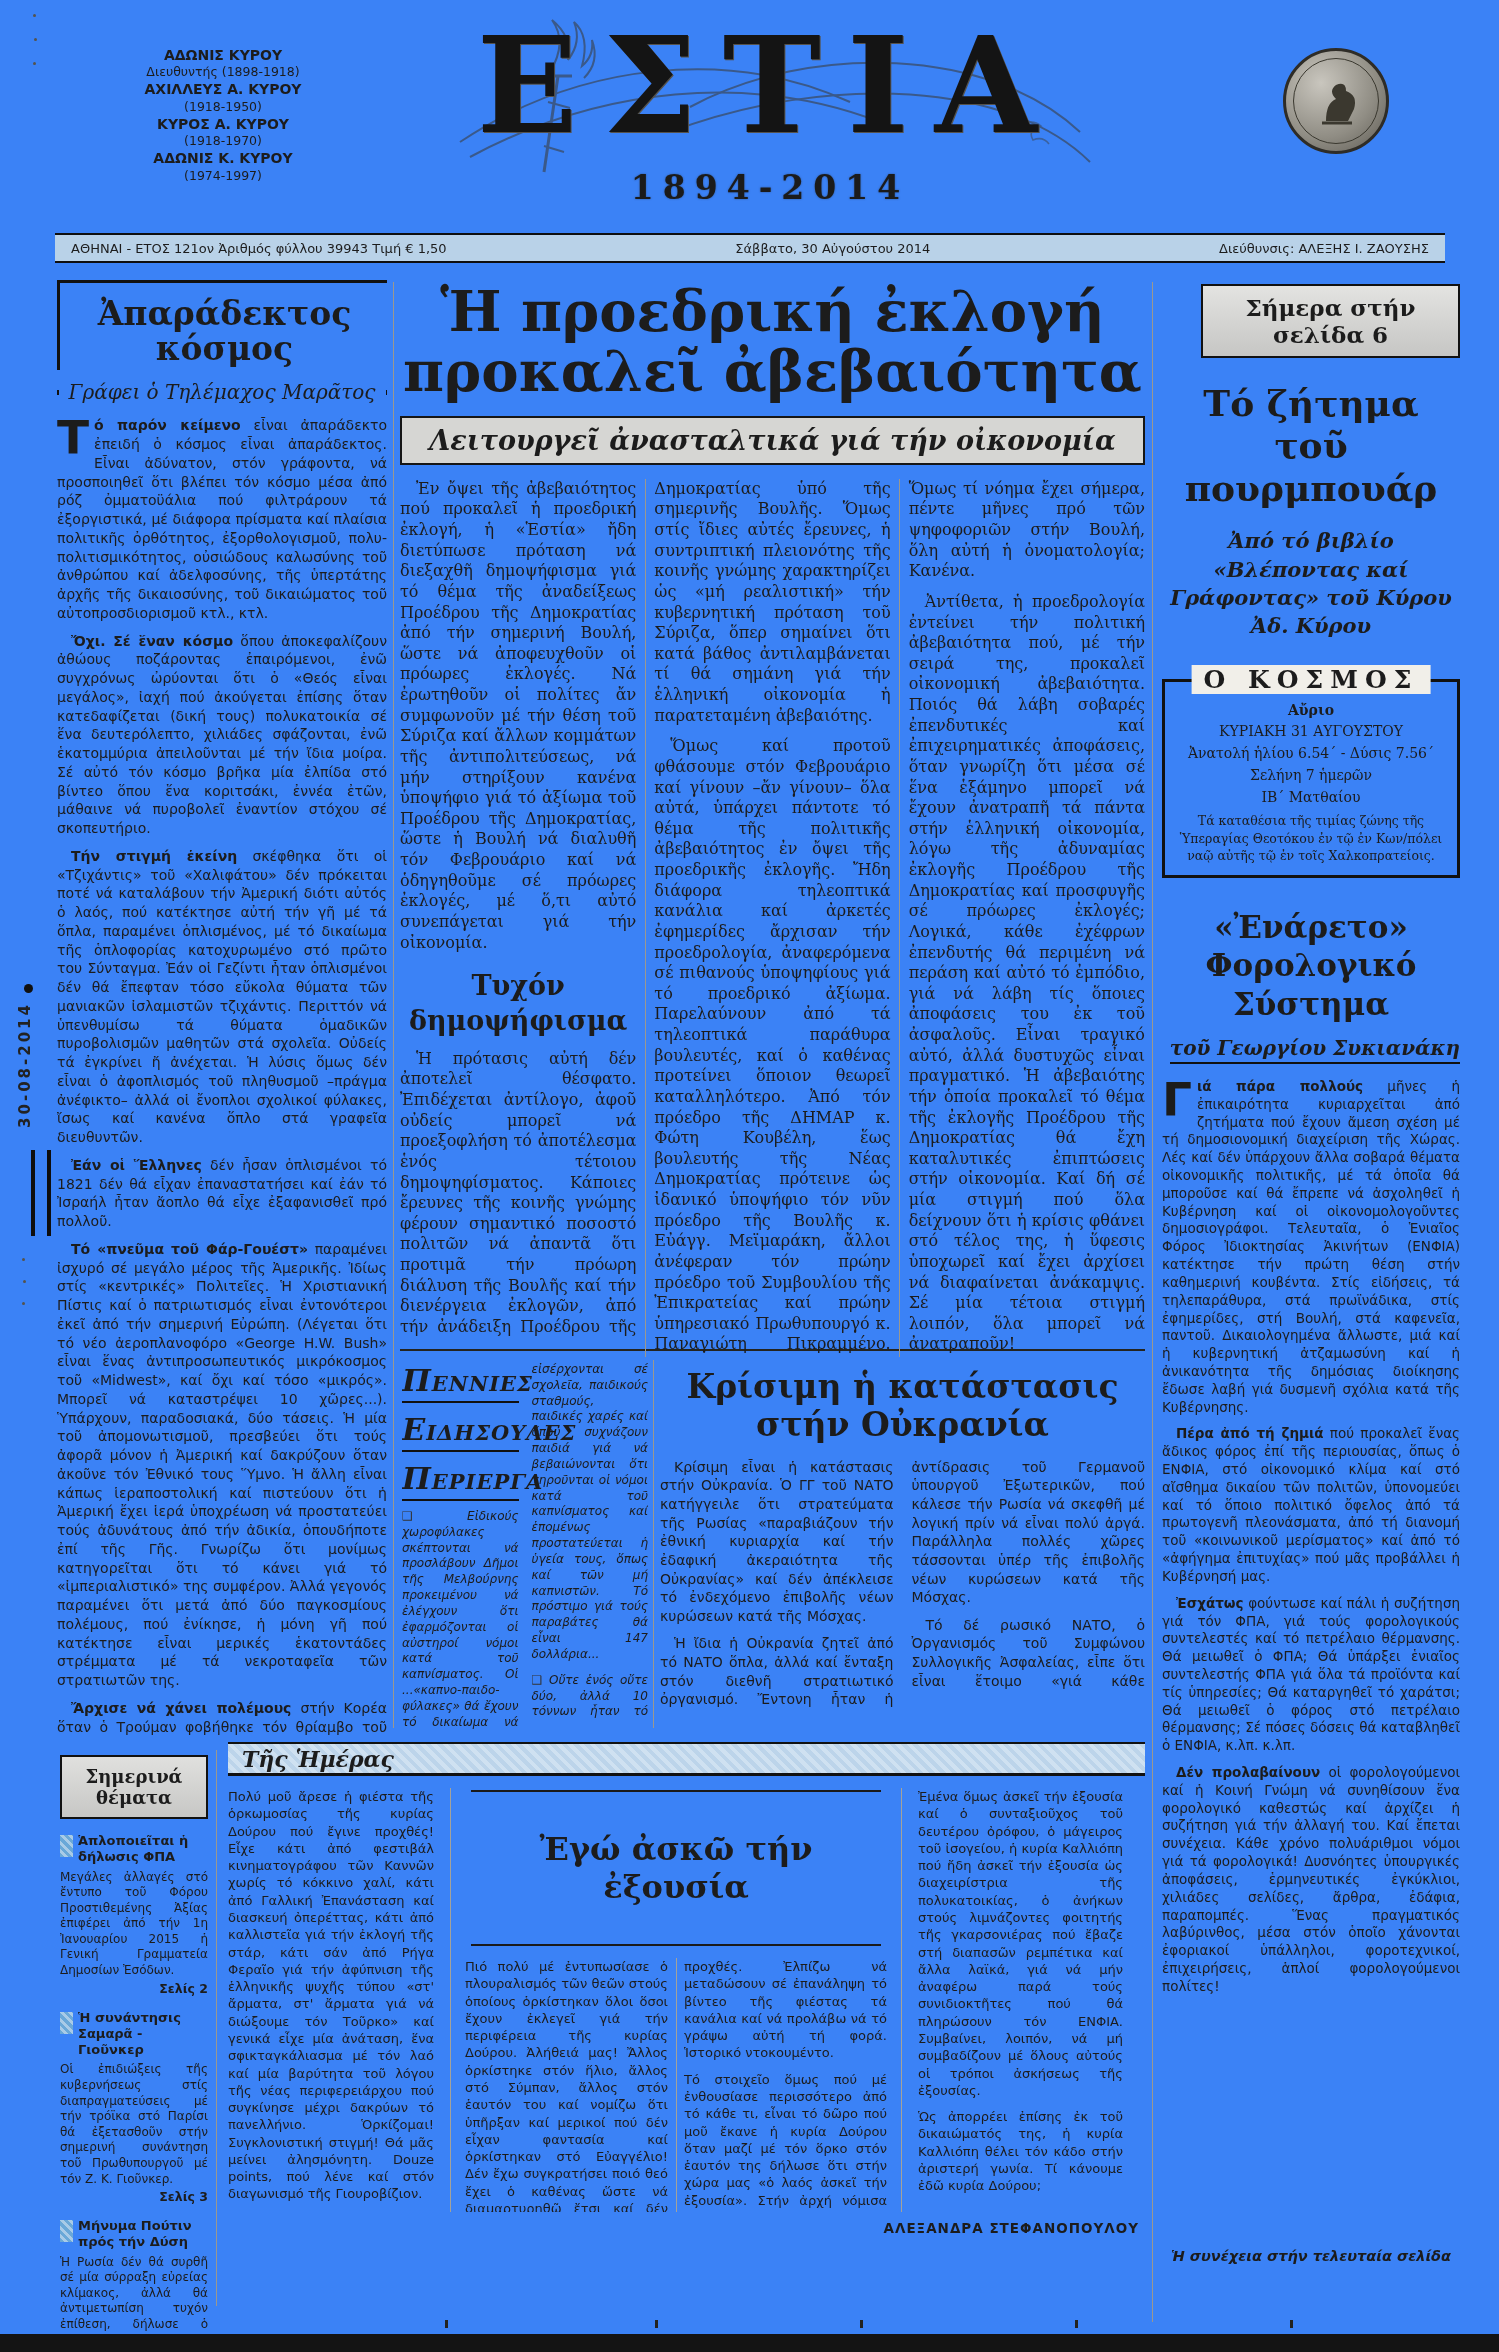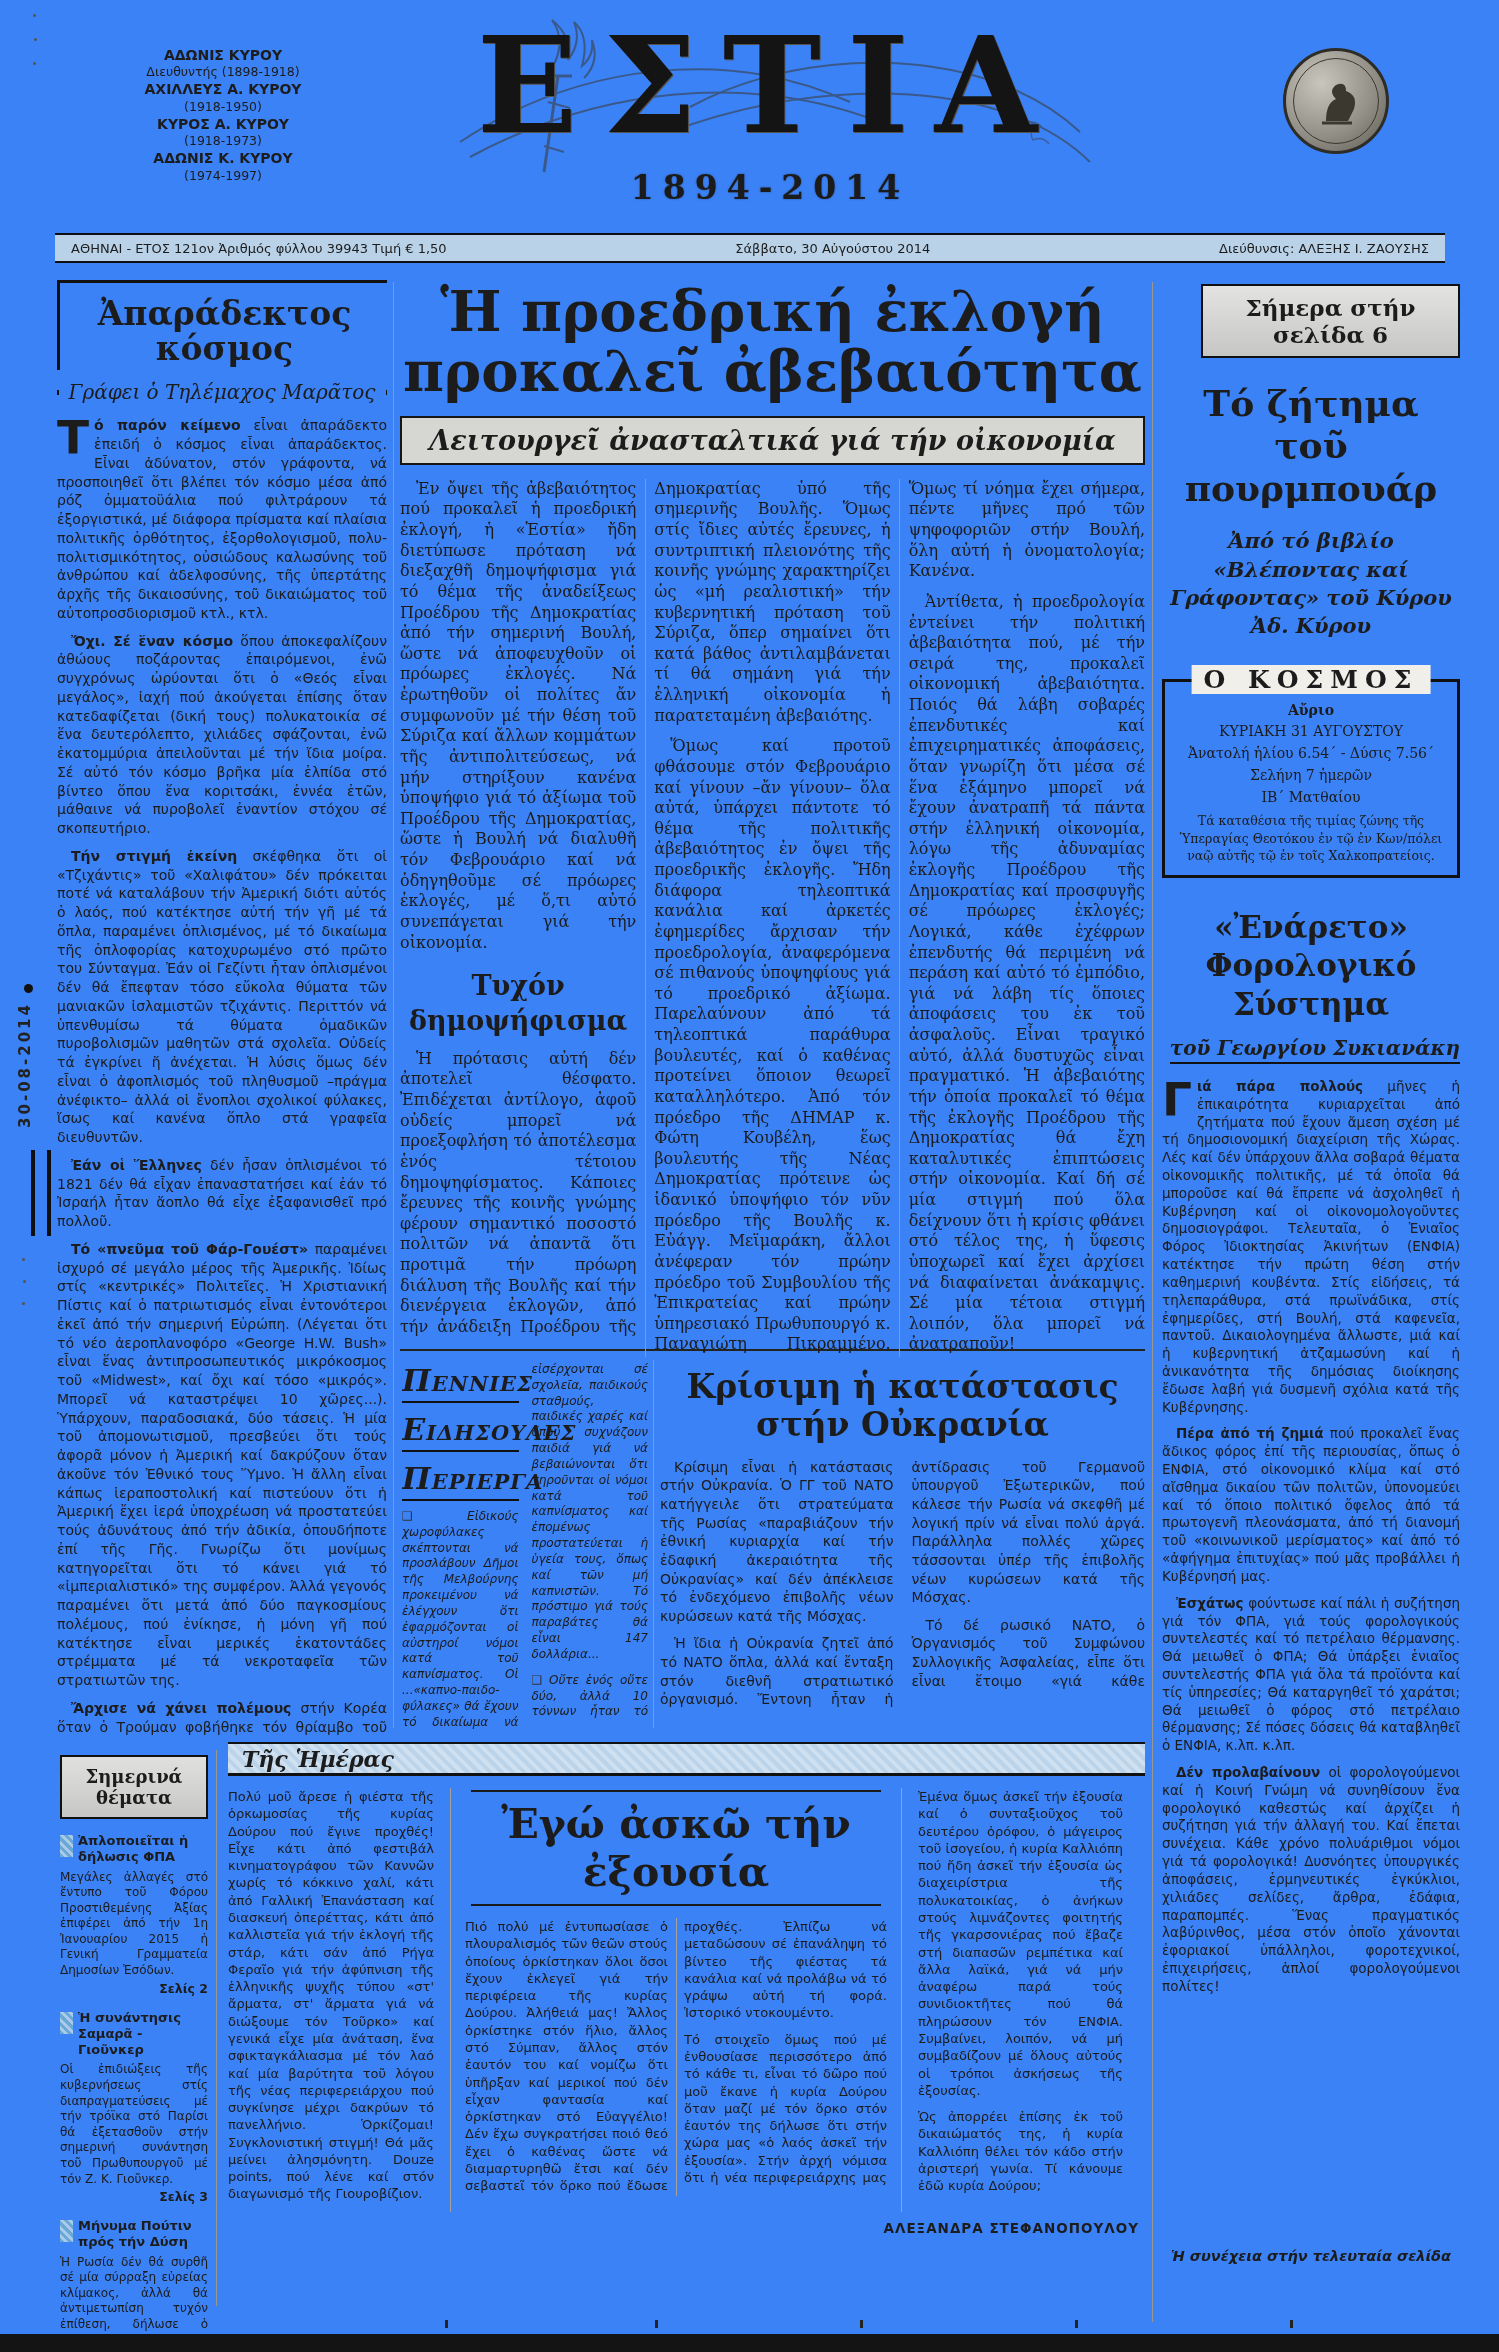--- a/index.html
+++ b/index.html
@@ -120,41 +120,41 @@
   #day-column{position:absolute;left:228px;top:1742px;width:917px;}
   .day-band{height:34px;background:repeating-linear-gradient(45deg,#bcd4ea 0 4px,#cfe1f1 4px 8px);
             border-top:2px solid #111;border-bottom:3px solid #111;display:flex;align-items:center;
             padding-left:14px;box-sizing:border-box;}
   .day-band span{font-weight:bold;font-style:italic;font-size:22px;}
   .day-grid{margin-top:12px;display:grid;grid-template-columns:206px 452px 205px;column-gap:16px;
             height:424px;overflow:hidden;}
   .day-grid p{font-family:"DejaVu Sans",sans-serif;font-size:13px;line-height:1.33;text-align:justify;margin:0 0 9px;}
   .day-mid{border-left:1px solid #a4a29a;border-right:1px solid #a4a29a;padding:0 14px;}
   .day-headline{border-top:2px solid #1a1a1a;border-bottom:2px solid #1a1a1a;margin:2px 6px 12px;
-                padding:8px 0;text-align:center;font-size:41px;font-weight:bold;font-family:"DejaVu Serif",serif;}
+                padding:38px 0;text-align:center;font-size:32px;font-weight:bold;font-family:"DejaVu Serif",serif;}
   .day-mid-cols{column-count:2;column-gap:16px;column-rule:1px solid #a4a29a;height:278px;overflow:hidden;}
   #day-signature{position:absolute;right:6px;top:478px;font-family:"DejaVu Sans",sans-serif;
                  font-weight:bold;font-size:13.5px;letter-spacing:1px;}
 
   
   #bottom-bar{position:absolute;left:0;top:2334px;width:1499px;height:18px;background:#141414;}
   .reg-tick{position:absolute;width:3px;height:8px;background:#23231f;top:2320px;}
 </style>
 </head>
 <body>
 
 <div id="page">
 
   <div id="founders">
     <div class="f-name">ΑΔΩΝΙΣ ΚΥΡΟΥ</div>
     <div class="f-date">Διευθυντής (1898-1918)</div>
     <div class="f-name">ΑΧΙΛΛΕΥΣ Α. ΚΥΡΟΥ</div>
     <div class="f-date">(1918-1950)</div>
     <div class="f-name">ΚΥΡΟΣ Α. ΚΥΡΟΥ</div>
-    <div class="f-date">(1918-1973)</div>
+    <div class="f-date">(1918-1970)</div>
     <div class="f-name">ΑΔΩΝΙΣ Κ. ΚΥΡΟΥ</div>
     <div class="f-date">(1974-1997)</div>
   </div>
 
   <div id="logo-block">
     <svg id="logo-engraving" viewBox="0 0 680 205">
       <g fill="none" stroke="#3a3832" stroke-width="2" opacity="0.55">
         <path d="M30,130 C 150,50 300,35 420,90"></path>
         <path d="M40,145 C 170,75 320,60 450,110"></path>
         <path d="M260,95 C 380,30 560,35 650,120"></path>

